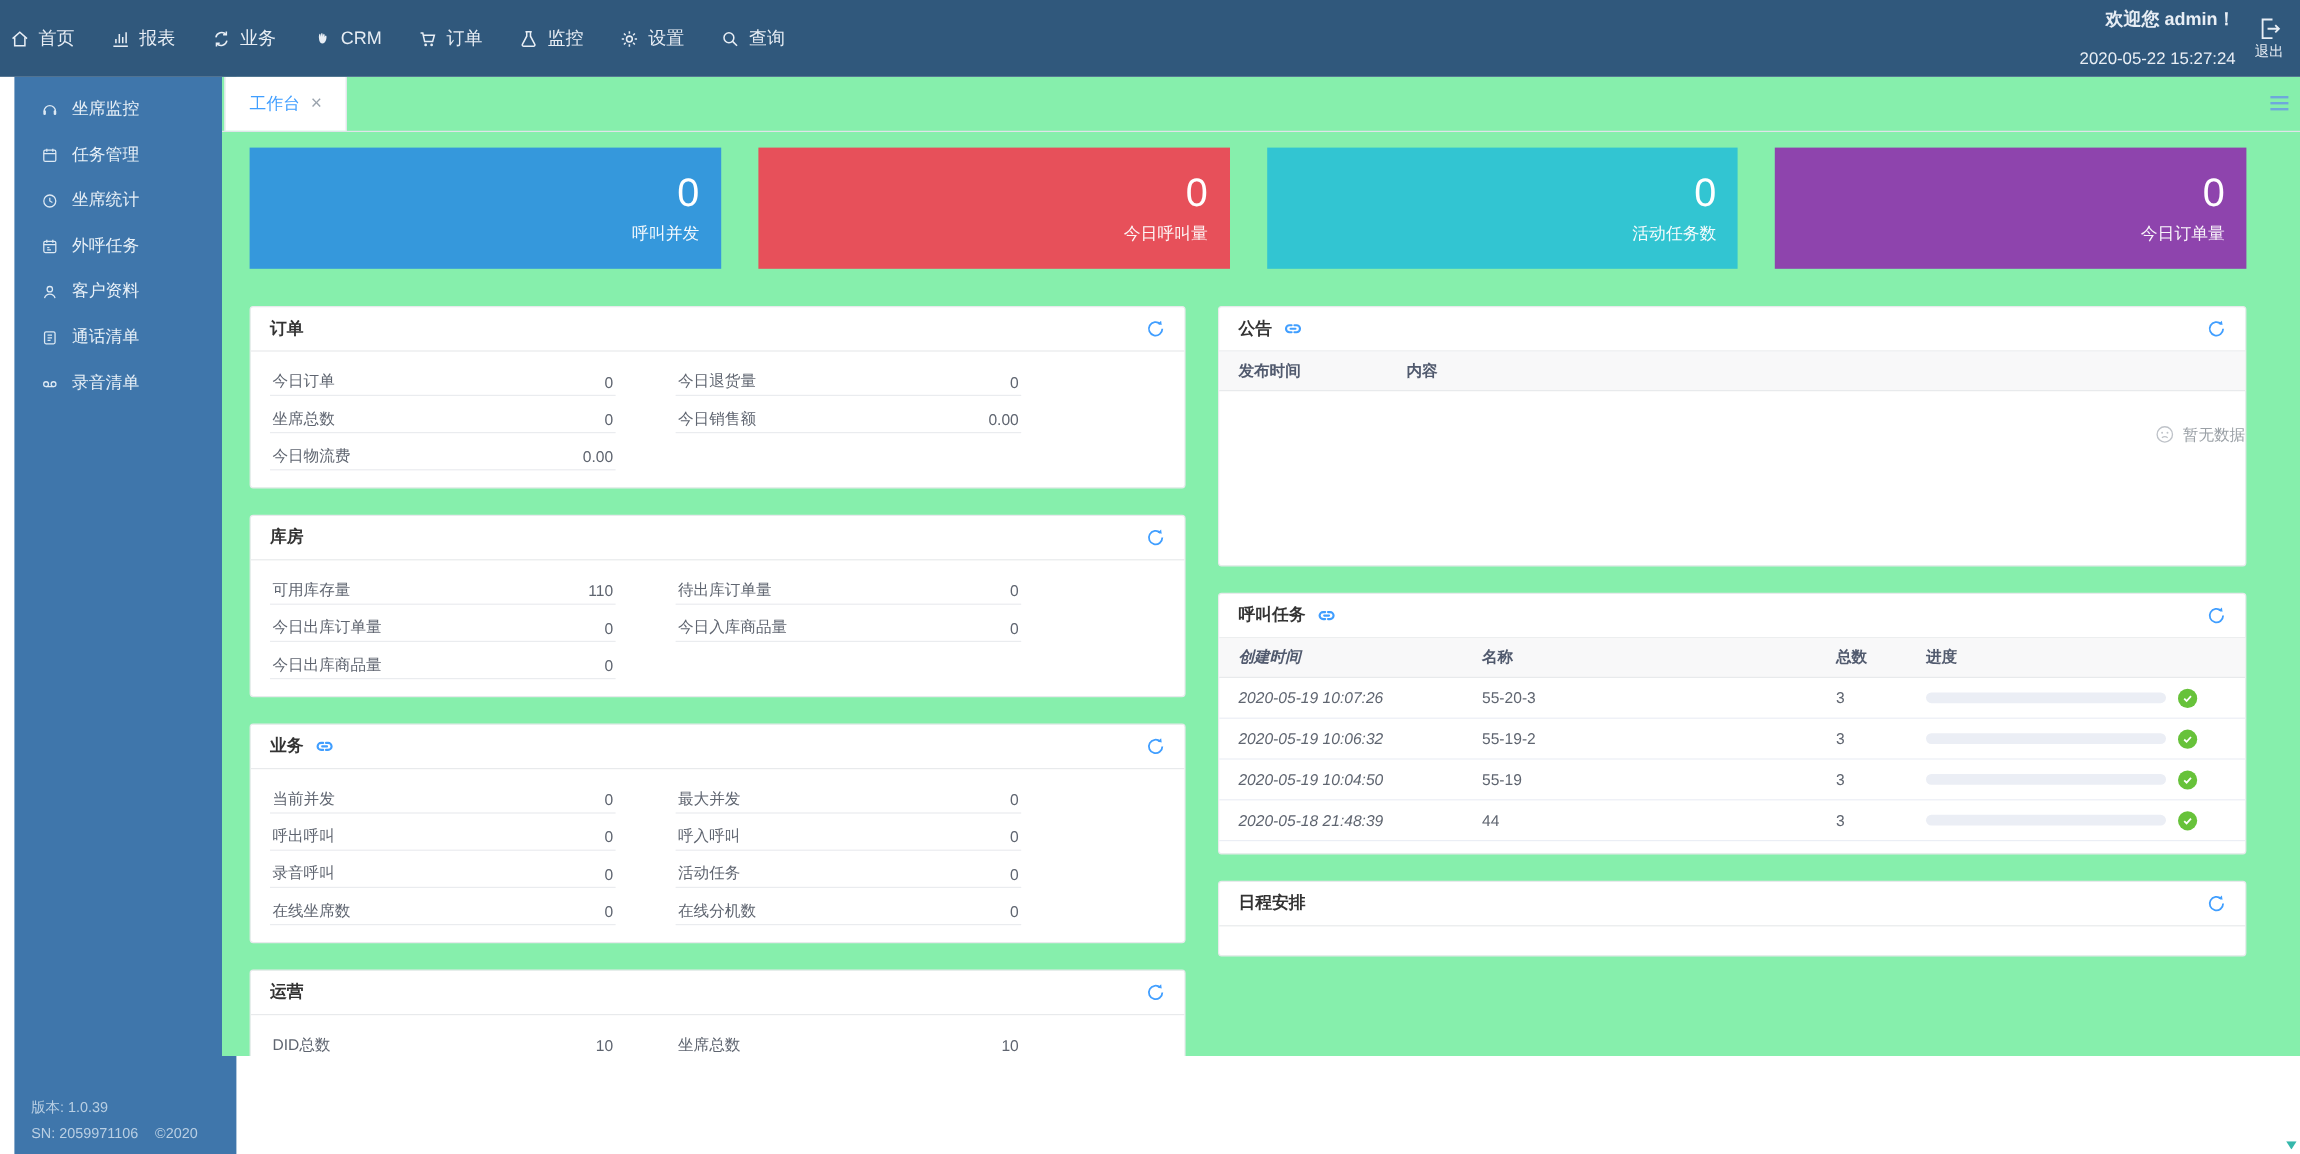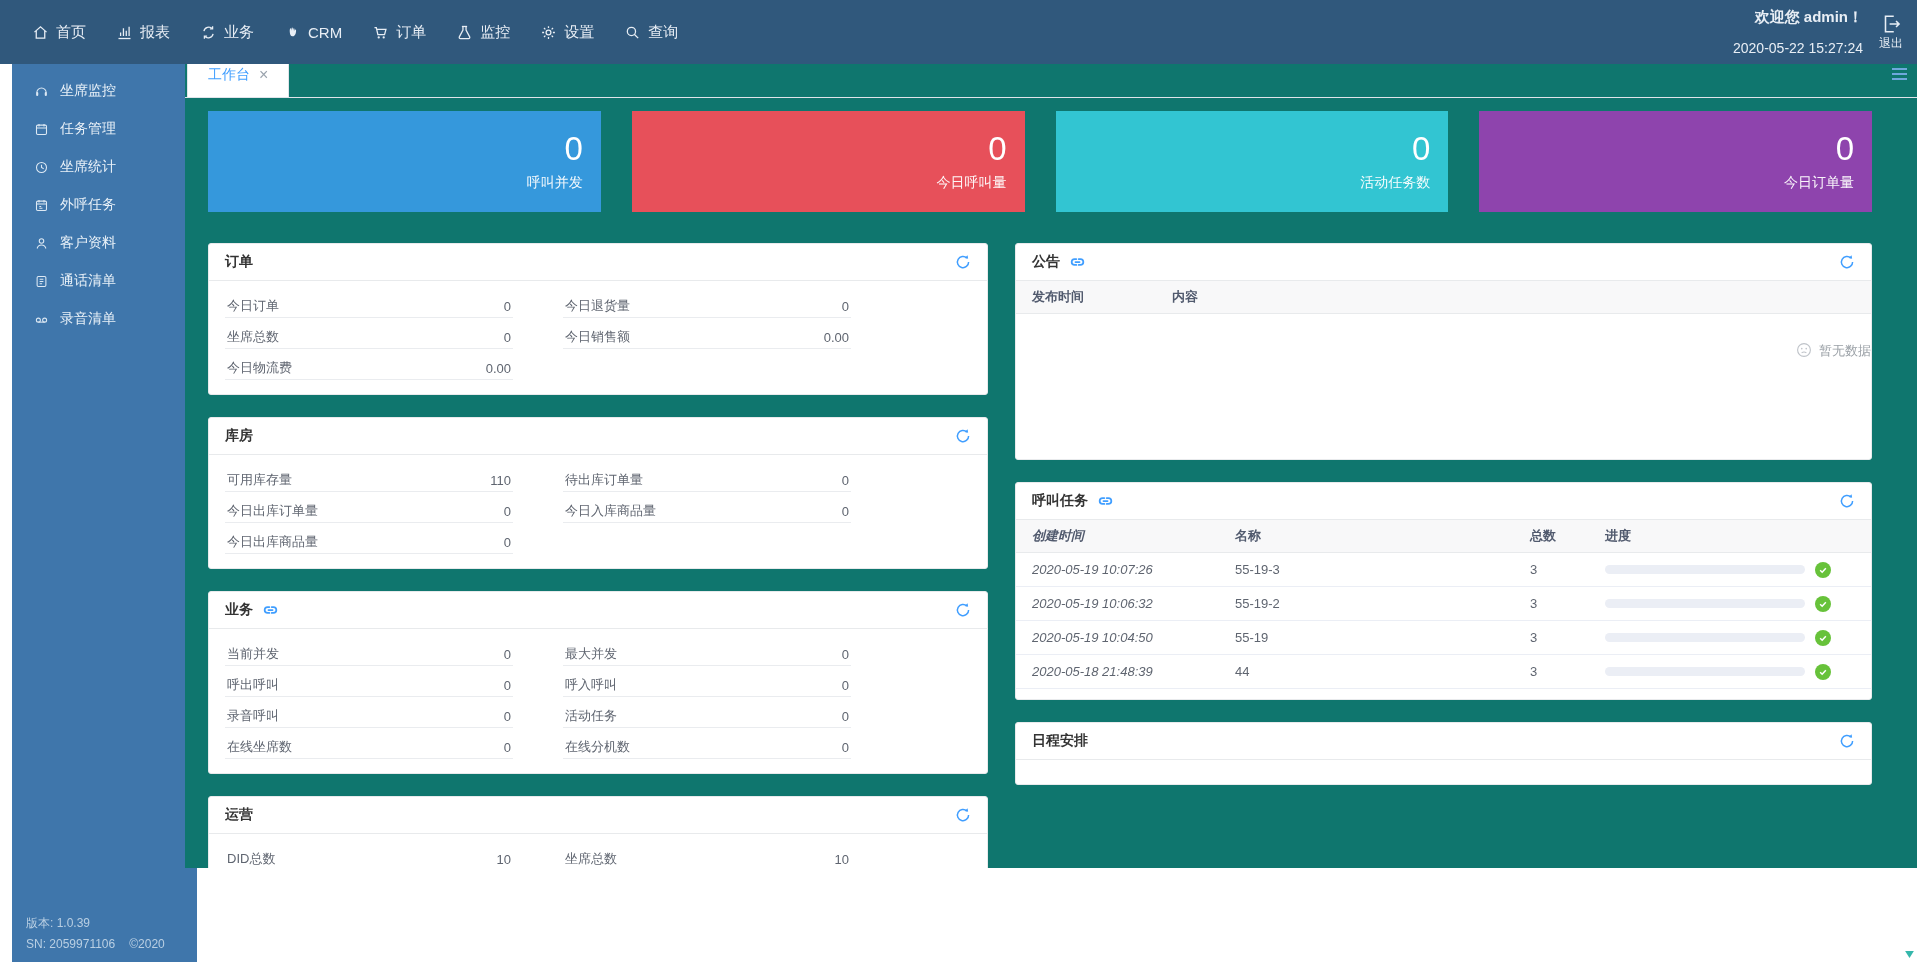--- a/index.html
+++ b/index.html
@@ -4,43 +4,43 @@
 <style>
   * { box-sizing: border-box; }
   html,body { margin:0; padding:0; }
   body {
     width:1917px; height:962px; overflow:hidden; background:#fff;
     font-family:"Liberation Sans","DejaVu Sans",sans-serif; color:#333;
   }
   
   .navbar { position:absolute; left:0; top:0; width:1917px; height:64px;
     background:#30587c; display:flex; align-items:center; color:#e8eef5; z-index:30; }
-  .nav-menus { display:flex; align-items:center; padding-left:32px; }
+  .nav-menus { display:flex; align-items:center; padding-left:8px; }
   .nav-item { display:flex; align-items:center; gap:7px; font-size:15px;
     margin-right:30px; cursor:pointer; white-space:nowrap; }
   .nav-item svg { display:block; }
   .nav-right { margin-left:auto; display:flex; align-items:center; padding-right:14px; gap:16px; }
   .nav-right-text { text-align:right; line-height:1.55; }
   .welcome { font-size:15px; font-weight:bold; }
   .datetime { font-size:14px;margin-top:10px; }
   .logout { text-align:center; font-size:12px; cursor:pointer; line-height:1.2; }
   .logout svg { display:block; margin:0 auto 1px; }
   
   .sidebar { position:absolute; left:12px; top:64px; width:185px; height:898px;
     background:#3f76ab; color:#e9f1f8; }
   .side-nav { padding-top:8px; }
   .side-item { display:flex; align-items:center; gap:11px; padding:10px 0 10px 22px;
     font-size:14px; cursor:pointer; }
   .side-item svg { display:block; flex:none; }
   .sidebar-footer { position:absolute; left:14px; bottom:8px; font-size:12px;
     color:#b9cfe3; line-height:1.7; }
   .sn-line span { margin-right:14px; }
   
-  .main { position:absolute; left:185px; top:52px; width:1732px; height:816px;
-    background:#0f766e; overflow:hidden; }
+  .main { position:absolute; left:185px; top:64px; width:1732px; height:816px;
+    background:#86efac; overflow:hidden; }
   .tabbar { height:46px; border-bottom:1px solid #e0e4ea; display:flex; align-items:stretch; position:relative; }
   .tab { display:flex; align-items:center; gap:9px; padding:0 20px; margin-left:2px;
     border-left:1px solid #e0e4ea; border-right:1px solid #e0e4ea;
     color:#409eff; font-size:14px; cursor:pointer; background:#fff; }
   .tab-close { color:#9aa3ad; font-size:16px; line-height:1; }
   .tablist-btn { position:absolute; right:10px; top:16px; cursor:pointer; }
   .tablist-btn span { display:block; width:15px; height:2px; background:#6ea8dc; margin-bottom:3px; }
   .content { padding:13px 45px 0 23px; }
   
   .cards { display:flex; gap:31px; margin-bottom:31px; }
@@ -542,21 +542,21 @@
           </div>
           <div class="table-head">
             <span class="ct-col-time">创建时间</span>
             <span class="ct-col-name">名称</span>
             <span class="ct-col-total">总数</span>
             <span class="ct-col-prog">进度</span>
           </div>
           <div class="ct-rows">
             <div class="ct-row">
               <span class="ct-col-time">2020-05-19 10:07:26</span>
-              <span class="ct-col-name">55-19-3</span>
+              <span class="ct-col-name">55-20-3</span>
               <span class="ct-col-total">3</span>
               <span class="ct-col-prog">
                   <span class="progress-track"><span class="progress-fill" style="width: 100%;"></span></span>
                   <span class="check">
                     <svg width="10" height="10" viewBox="0 0 12 12">
                       <polyline points="2.6,6.3 5,8.6 9.4,3.8" fill="none" stroke="#fff" stroke-width="1.8"></polyline>
                     </svg>
                   </span>
                 </span>
             </div>

